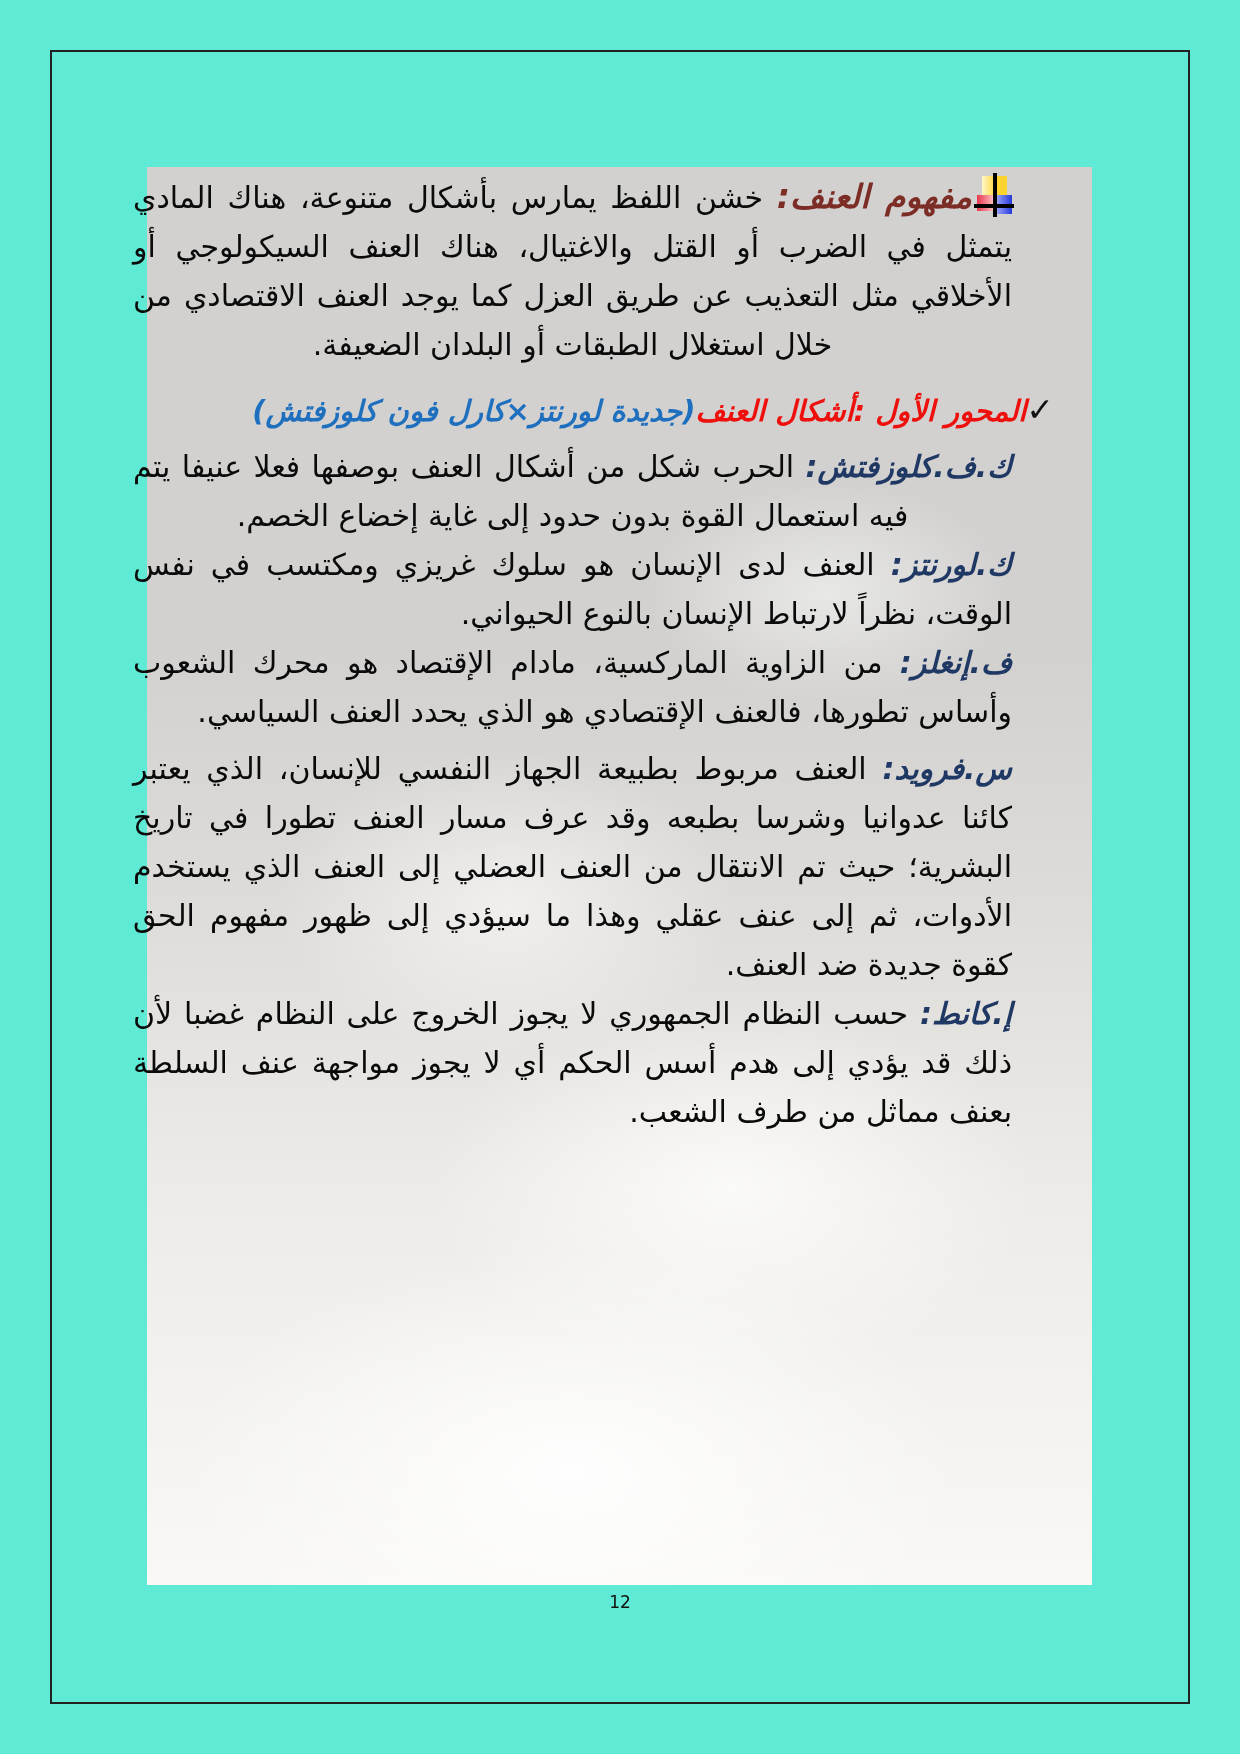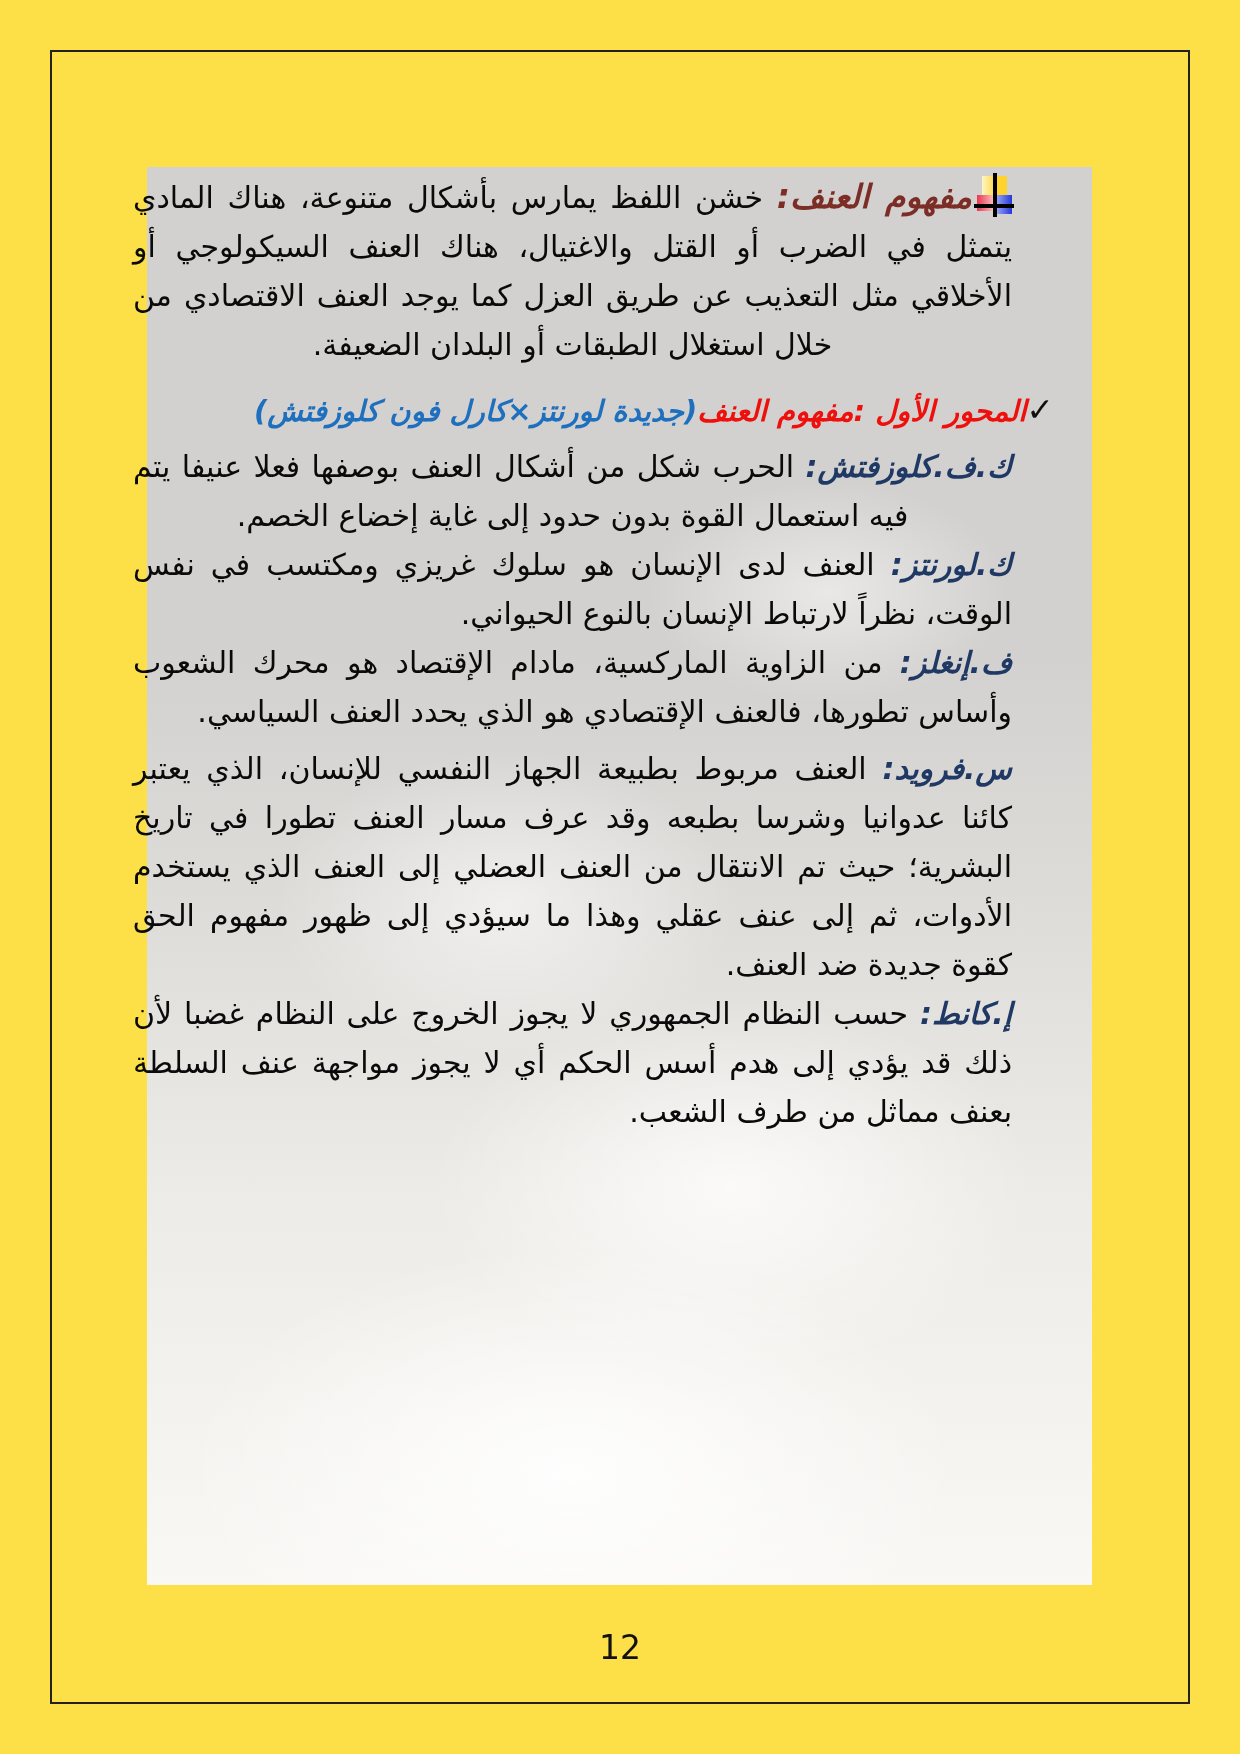--- a/index.html
+++ b/index.html
@@ -1,18 +1,18 @@
 <!DOCTYPE html>
 <html lang="ar"><head>
 <meta charset="utf-8">
 <style>
   * { margin:0; padding:0; box-sizing:border-box; }
   html,body { width:1240px; height:1754px; background:#ffffff; overflow:hidden;
               font-family:"DejaVu Sans", sans-serif; }
-  .page { position:relative; width:1240px; height:1754px; background:#fde047; }
+  .page { position:relative; width:1240px; height:1754px; background:#5eead4; }
 
   .border-frame { position:absolute; left:50px; top:50px; width:1140px; height:1654px;
                   border:2px solid #222; background:transparent; }
 
   
   .photo { position:absolute; left:147px; top:167px; width:945px; height:1418px;
     background:
       radial-gradient(ellipse 260px 160px at 72% 30%, rgba(255,255,255,0.50), rgba(255,255,255,0) 70%),
       radial-gradient(ellipse 330px 220px at 38% 52%, rgba(255,255,255,0.55), rgba(255,255,255,0) 70%),
       radial-gradient(ellipse 420px 260px at 62% 72%, rgba(255,255,255,0.75), rgba(255,255,255,0) 72%),
@@ -46,39 +46,39 @@
                  vertical-align:-8px; margin-left:4px; }
   .bullet-icon .sq-yellow { position:absolute; right:5px; top:0;  width:25px; height:20px;
                  background:linear-gradient(90deg,#fff6c8 0%,#ffd32e 60%,#ffd32e 100%); }
   .bullet-icon .sq-pink   { position:absolute; right:17px; top:19px; width:18px; height:16px;
                  background:linear-gradient(90deg,#e8384e 0%,#ffc9c9 100%); }
   .bullet-icon .sq-blue   { position:absolute; right:0; top:19px; width:18px; height:19px;
                  background:linear-gradient(90deg,#aab4ff 0%,#2438d8 100%); }
   .bullet-icon .cross-v   { position:absolute; right:15px; top:-3px; width:4px; height:44px; background:#000; }
   .bullet-icon .cross-h   { position:absolute; right:-2px; top:28px; width:40px; height:4px; background:#000; }
 
-  .page-num { position:absolute; left:0; top:1628px; width:1240px; text-align:center;
-              font-size:33px; color:#111; }
+  .page-num { position:absolute; left:0; top:1592px; width:1240px; text-align:center;
+              font-size:17px; color:#111; }
 </style>
 </head>
 <body>
 
 <div class="page">
 
   <div class="border-frame"></div>
 
   <div class="photo"></div>
 
   <div class="text-col">
 
     <div class="para center-last"><span class="bullet-icon"><span class="sq-yellow"></span><span class="sq-pink"></span><span class="sq-blue"></span><span class="cross-v"></span><span class="cross-h"></span></span><span class="label intro-label">مفهوم العنف:</span>
       <span>خشن اللفظ يمارس بأشكال متنوعة، هناك المادي يتمثل في الضرب أو القتل والاغتيال، هناك العنف السيكولوجي أو الأخلاقي مثل التعذيب عن طريق العزل كما يوجد العنف الاقتصادي من خلال استغلال الطبقات أو البلدان الضعيفة.</span>
     </div>
 
-    <div class="axis m-axis1"><span class="check">✓</span><span class="t">المحور الأول :مفهوم العنف</span><span class="n">(جديدة لورنتز×كارل فون كلوزفتش)</span>
+    <div class="axis m-axis1"><span class="check">✓</span><span class="t">المحور الأول :أشكال العنف</span><span class="n">(جديدة لورنتز×كارل فون كلوزفتش)</span>
     </div>
 
     <div class="para center-last"><span class="label phil-label">ك.ف.كلوزفتش:</span>
       <span>الحرب شكل من أشكال العنف بوصفها فعلا عنيفا يتم فيه استعمال القوة بدون حدود إلى غاية إخضاع الخصم.</span>
     </div>
 
     <div class="para"><span class="label phil-label">ك.لورنتز:</span>
       <span>العنف لدى الإنسان هو سلوك غريزي ومكتسب في نفس الوقت، نظراً لارتباط الإنسان بالنوع الحيواني.</span>
     </div>
 

